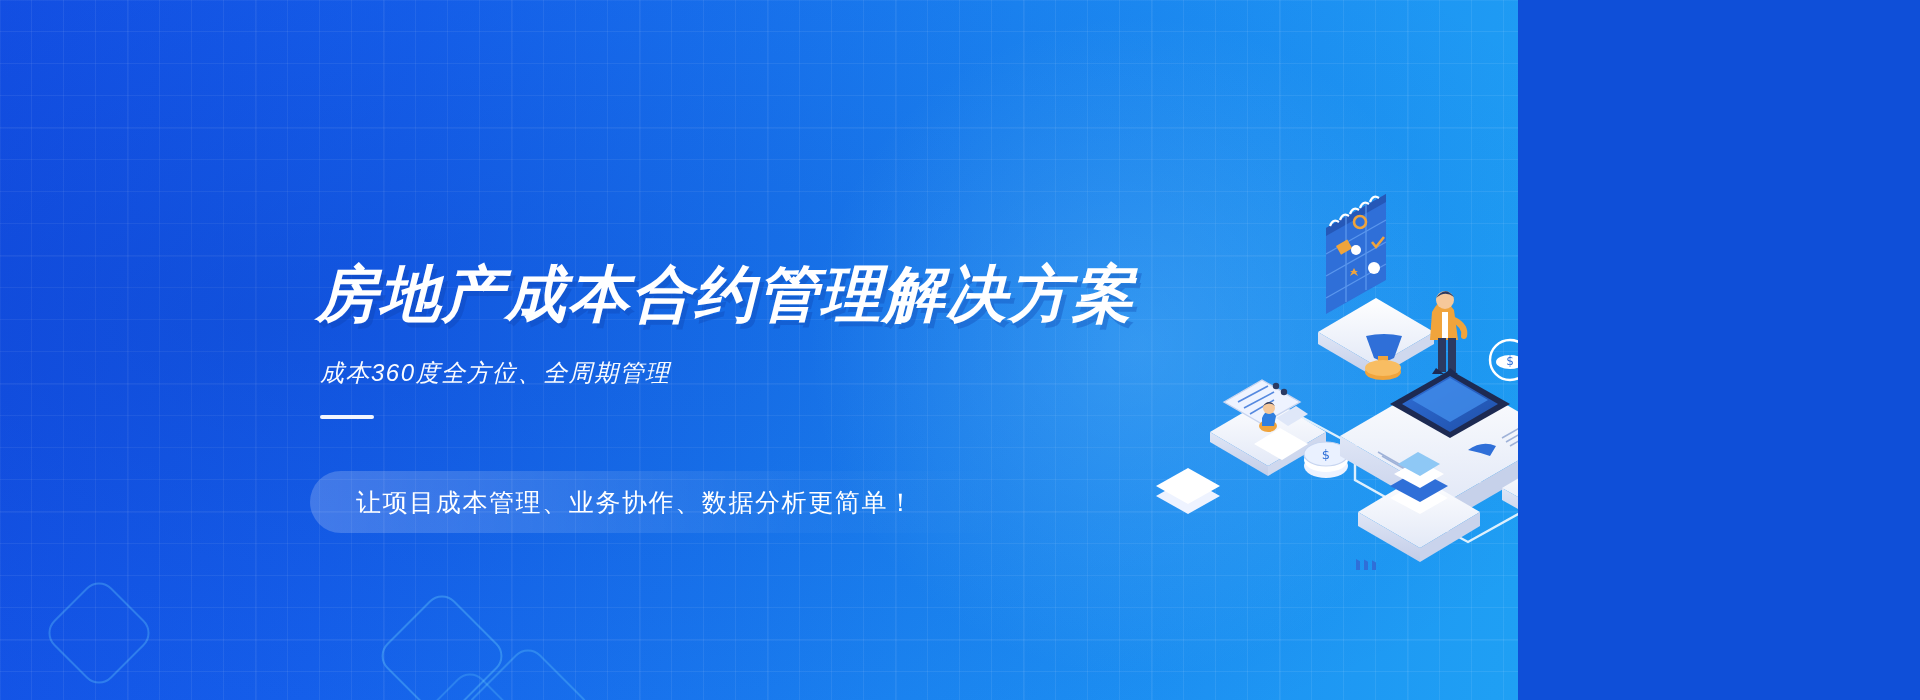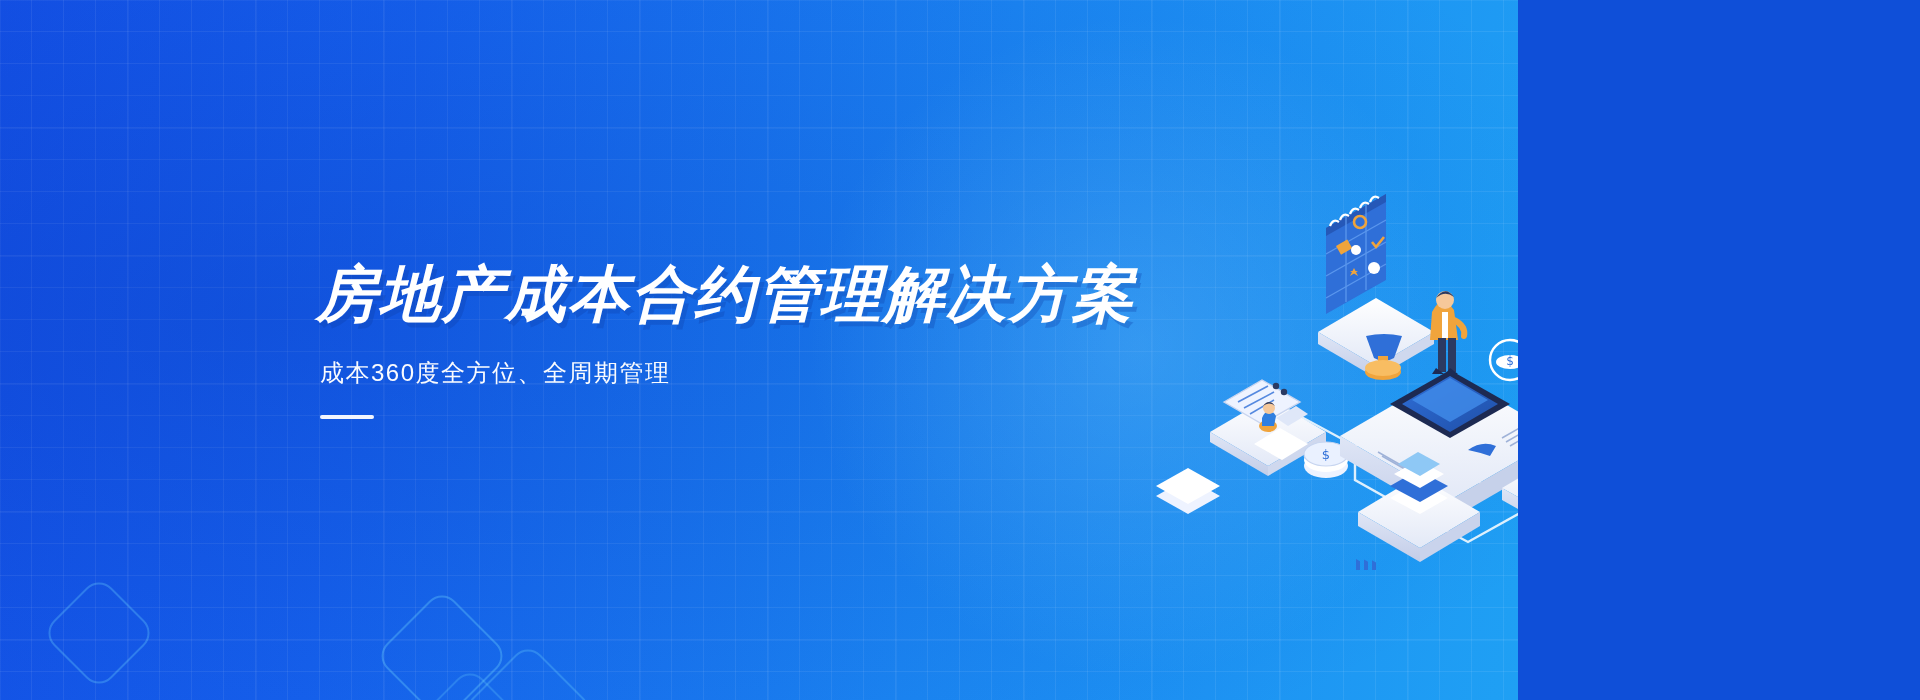--- a/index.html
+++ b/index.html
@@ -45,21 +45,21 @@
   
   .copy{position:absolute;left:316px;top:262px;width:900px;}
   .title{
     margin:0;color:#ffffff;font-size:61px;line-height:1.06;
     font-weight:bold;font-style:italic;letter-spacing:2px;
     text-shadow:4px 5px 0 rgba(12,64,170,.30);
     white-space:nowrap;
   }
   .subtitle{
     margin:30px 0 16px 4px;color:#ffffff;font-size:24px;letter-spacing:1.5px;
-    font-weight:normal;opacity:.98;
+    font-weight:normal;opacity:.98;font-style:italic;
   }
   .rule{
     margin:26px 0 0 4px;width:54px;height:4px;background:#ffffff;border-radius:2px;opacity:.95;
   }
   .pill{
     position:absolute;left:310px;top:471px;height:62px;
     min-width:700px;display:flex;align-items:center;
     padding:0 34px 0 46px;border-radius:31px;
     background:linear-gradient(90deg,rgba(255,255,255,.20) 0%,rgba(255,255,255,.12) 34%,rgba(255,255,255,.03) 70%,rgba(255,255,255,0) 100%);
   }
@@ -84,20 +84,23 @@
   <div class="deco d3"></div>
   <div class="deco d4"></div>
   <div class="deco d5"></div>
 
   <div class="copy">
     <h1 class="title">房地产成本合约管理解决方案</h1>
     <p class="subtitle">成本360度全方位、全周期管理</p>
     <div class="rule"></div>
   </div>
 
+  <div class="pill">
+    <span class="pill-text">让项目成本管理、业务协作、数据分析更简单！</span>
+  </div>
 
   <div class="art">
     <svg viewBox="0 0 560 420" xmlns="http://www.w3.org/2000/svg">
       <defs>
         <linearGradient id="plat" x1="0" y1="0" x2="0" y2="1">
           <stop offset="0" stop-color="#ffffff"></stop>
             <stop offset="1" stop-color="#e3e9f7"></stop>
         </linearGradient>
         <linearGradient id="platSide" x1="0" y1="0" x2="0" y2="1">
           <stop offset="0" stop-color="#dfe6f6"></stop>

